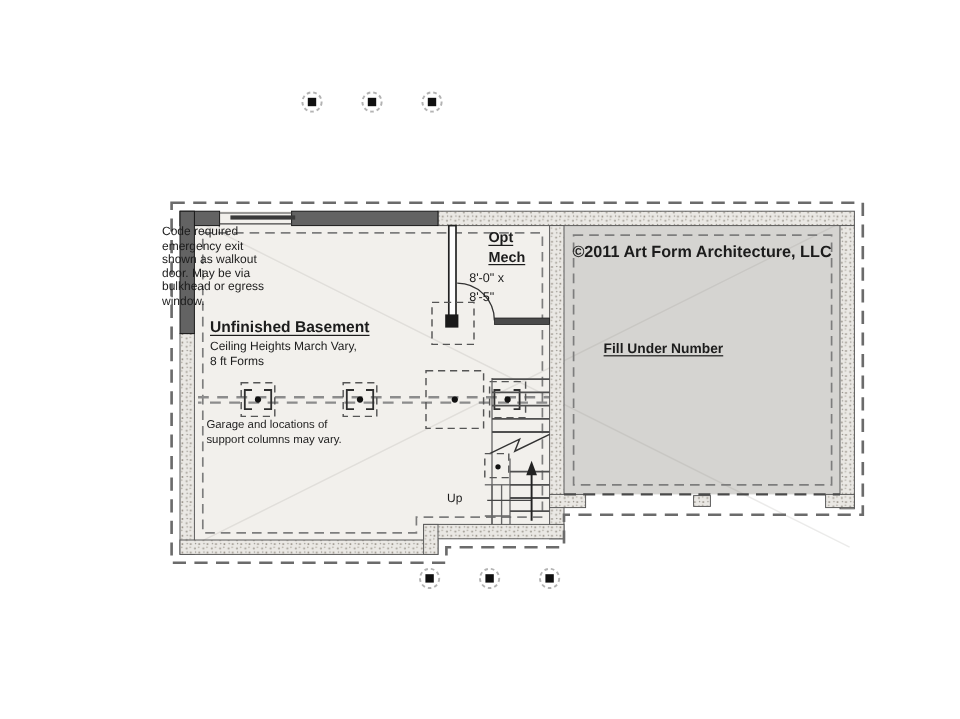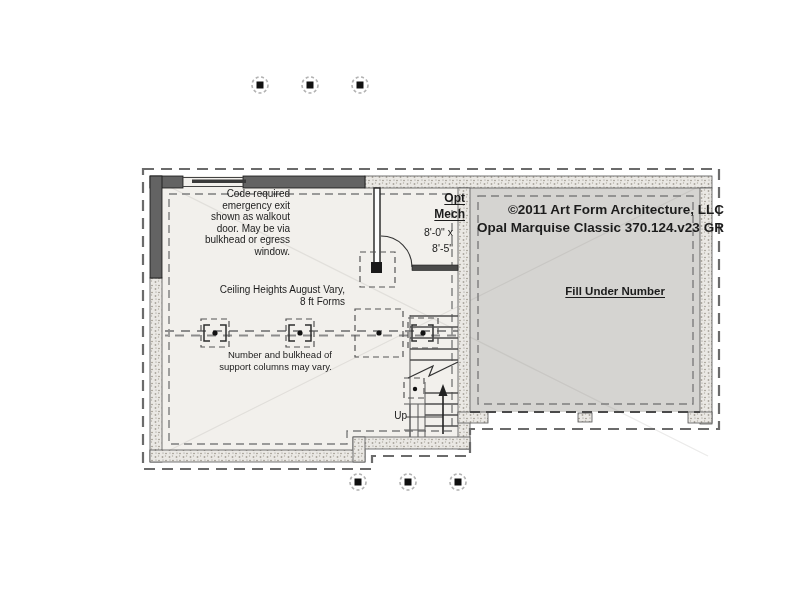--- a/index.html
+++ b/index.html
@@ -13,32 +13,32 @@
   .framed{fill:var(--framed-wall,#636363);stroke:#161616;stroke-width:.8;}
   .dash-outer{fill:none;stroke:var(--dash,#6b6b6b);stroke-width:2.2;stroke-dasharray:11 7;}
   .dash-inner{fill:none;stroke:#7d7d7d;stroke-width:1.4;stroke-dasharray:8 5;}
   .dash-pad{fill:none;stroke:#555;stroke-width:1.2;stroke-dasharray:6 4;}
   .beam{stroke:#8c8c8c;stroke-width:2;stroke-dasharray:9 7;}
   .tread{stroke:#4f4f4f;stroke-width:1.5;}
   .stairline{stroke:#666;stroke-width:1.1;}
   .bracket{fill:none;stroke:#2e2e2e;stroke-width:1.5;}
   .marker-ring{fill:#ffffff;stroke:#b3b3b3;stroke-width:1.6;stroke-dasharray:3 2.5;}
   
-  .lbl{position:absolute;white-space:pre-line;text-align:right;}
+  .lbl{position:absolute;white-space:pre-line;text-align:left;}
   .u{font-weight:bold;text-decoration:underline;text-underline-offset:2px;}
   .egress{left:135px;top:188px;width:155px;font-size:10px;line-height:11.6px;}
   .mech-title{left:407px;top:191px;width:58px;font-size:12px;line-height:15.5px;}
   .mech-dims{left:391px;top:224px;width:62px;font-size:10.5px;line-height:16px;}
   .copyright{left:477px;top:201px;font-size:13.5px;font-weight:bold;line-height:17.5px;
              text-align:right;white-space:nowrap;}
   .garage-lbl{left:503px;top:285px;width:162px;font-size:11.5px;}
   .room-title{left:175px;top:265px;width:170px;font-size:13px;}
   .room-sub{left:175px;top:284px;width:170px;font-size:10px;line-height:12px;}
   .col-note{left:172px;top:349px;width:160px;font-size:9.5px;line-height:11.5px;}
-  .up-lbl{left:385px;top:410px;width:22px;font-size:10px;text-align:right;}
+  .up-lbl{left:368px;top:410px;width:22px;font-size:10px;text-align:center;}
 </style>
 </head>
 <body>
 
 <div class="stage">
 
   <svg class="plan-svg" width="800" height="599" viewBox="0 0 800 599">
     <defs>
       <pattern id="stip" width="7" height="7" patternUnits="userSpaceOnUse">
         <rect width="7" height="7" fill="#eae8e4"></rect>
@@ -188,21 +188,21 @@
 shown as walkout
 door. May be via
 bulkhead or egress
 window.</div>
   <div class="lbl mech-title u">Opt
 Mech</div>
   <div class="lbl mech-dims">8'-0" x
 8'-5"</div>
   <div class="lbl copyright">
     <div>©2011 Art Form Architecture, LLC</div>
-    <div>Opal Marquise Classic 370.124.v23 GR</div>
   </div>
   <div class="lbl garage-lbl u">Fill Under Number</div>
-  <div class="lbl room-sub">Ceiling Heights August Vary,
+  <div class="lbl room-title u">Unfinished Basement</div>
+  <div class="lbl room-sub">Ceiling Heights March Vary,
 8 ft Forms</div>
-  <div class="lbl col-note">Number and bulkhead of
+  <div class="lbl col-note">Garage and locations of
 support columns may vary.</div>
   <div class="lbl up-lbl">Up</div>
 </div>
 
 </body></html>

